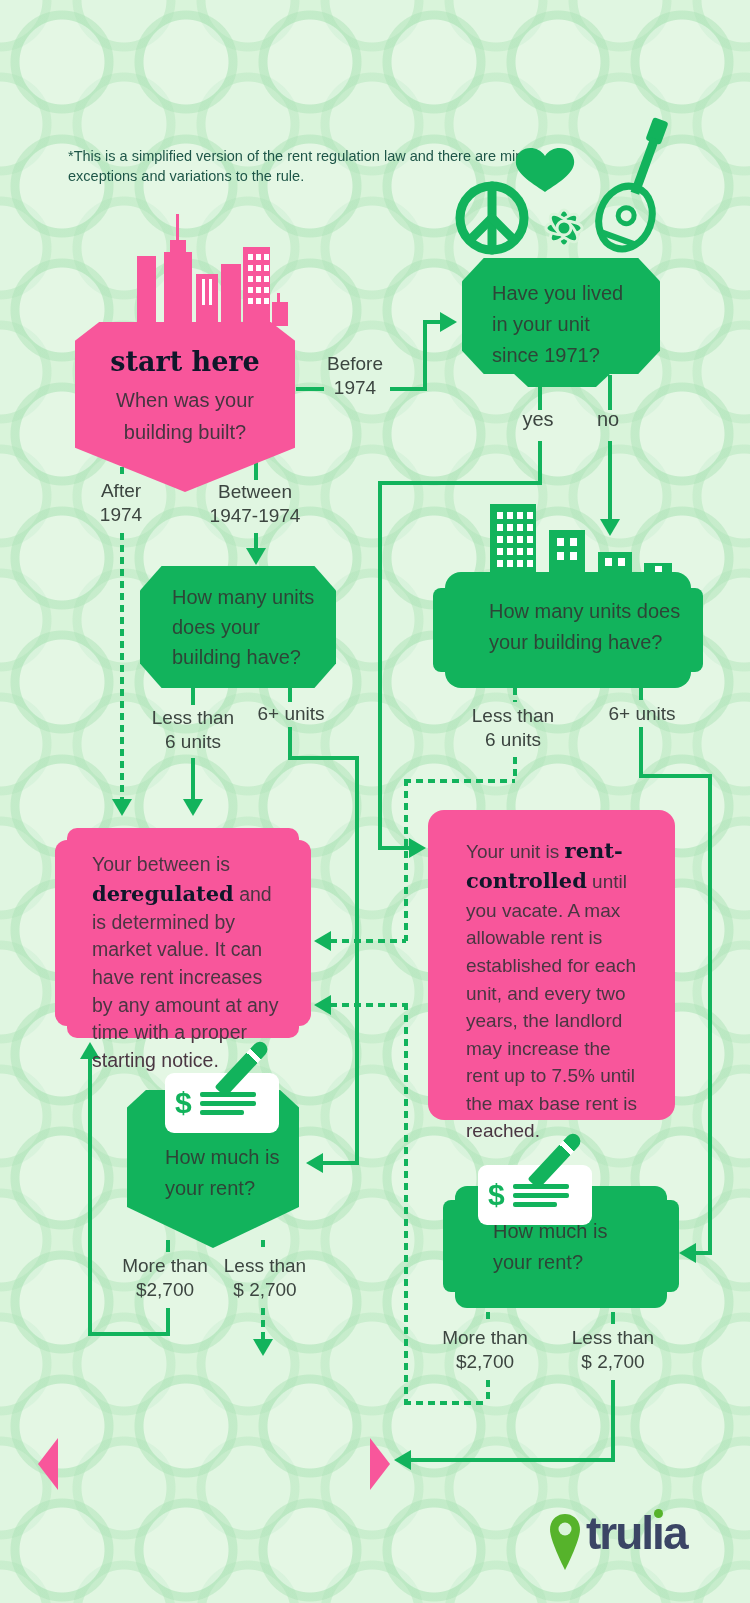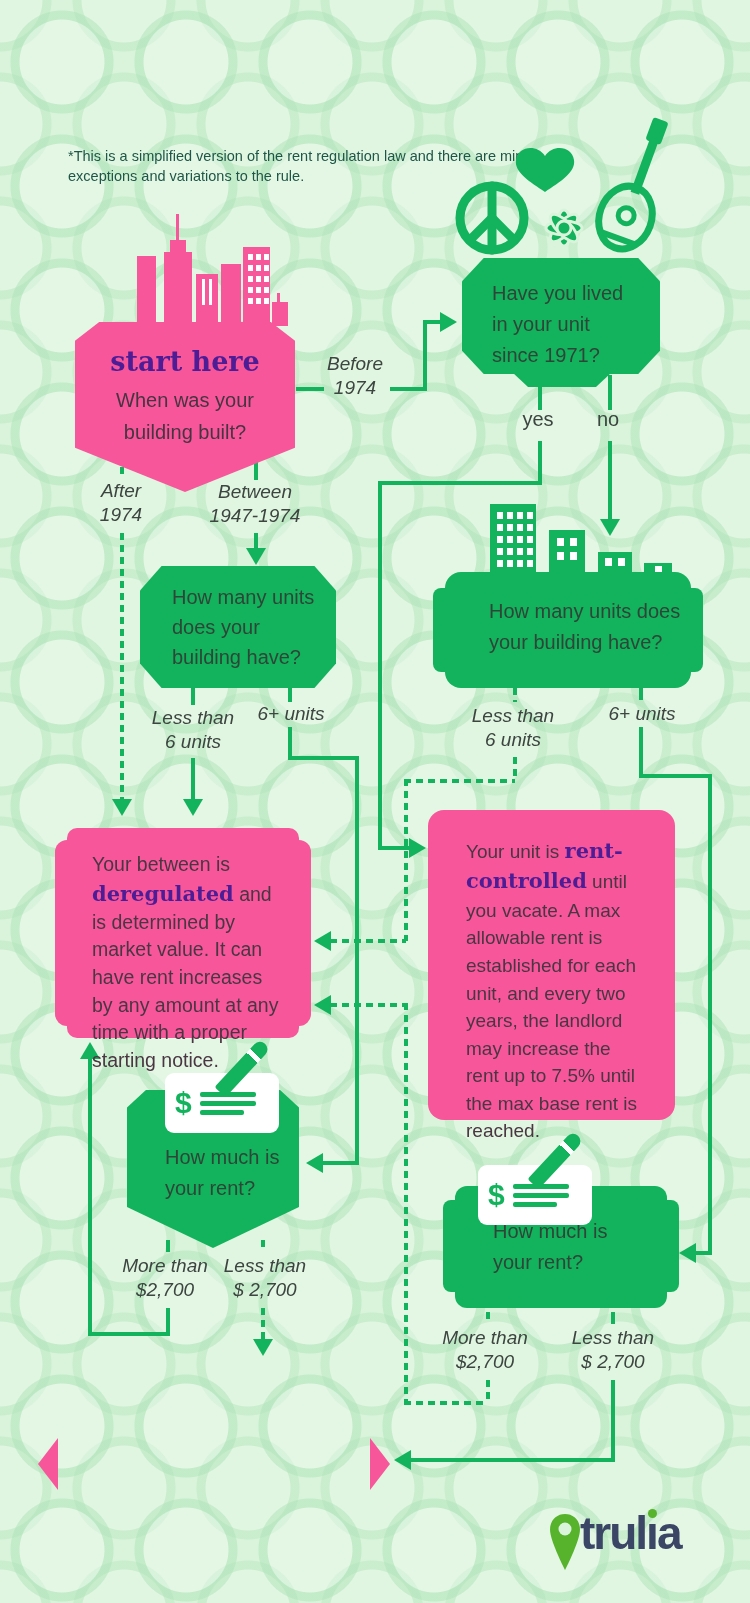--- a/index.html
+++ b/index.html
@@ -17,29 +17,29 @@
   .vl{position:absolute;width:4px;background:var(--g)}
   .hl{position:absolute;height:4px;background:var(--g)}
   .vd{position:absolute;width:4px;background:repeating-linear-gradient(to bottom,var(--g) 0 7px,transparent 7px 12px)}
   .hd{position:absolute;height:4px;background:repeating-linear-gradient(to right,var(--g) 0 7px,transparent 7px 12px)}
   .arr{position:absolute;width:0;height:0}
   .arr-r{border-top:10px solid transparent;border-bottom:10px solid transparent;border-left:17px solid var(--g)}
   .arr-l{border-top:10px solid transparent;border-bottom:10px solid transparent;border-right:17px solid var(--g)}
   .arr-d{border-left:10px solid transparent;border-right:10px solid transparent;border-top:17px solid var(--g)}
   .arr-u{border-left:10px solid transparent;border-right:10px solid transparent;border-bottom:17px solid var(--g)}
   
-  .lbl{position:absolute;font-style:italic;font-size:19px;line-height:1.25;color:#3c4540;text-align:center}
+  .lbl{position:absolute;font-size:19px;line-height:1.25;color:#3c4540;text-align:center}
   .yn{position:absolute;font-size:20px;color:#3c4540;text-align:center}
   
   .oct{position:absolute;background:var(--g);clip-path:polygon(11% 0,89% 0,100% 20%,100% 80%,89% 100%,11% 100%,0 80%,0 20%)}
   .badge{position:absolute;background:var(--p);clip-path:polygon(0 11%,11% 0,89% 0,100% 11%,100% 74%,50% 100%,0 74%)}
   .badge.green{background:var(--g)}
   .qtext{font-size:20px;line-height:1.55;color:#2e4537}
   .ptext{font-size:19.5px;line-height:1.45;color:#4a3642}
-  .serifb{font-family:"DejaVu Serif","Liberation Serif",serif;font-weight:bold;color:#4c1d95}
+  .serifb{font-family:"DejaVu Serif","Liberation Serif",serif;font-weight:bold;color:#0f172a}
   .tower{position:absolute;background:var(--p)}
   .gtower{position:absolute;background:var(--g)}
   .win{position:absolute;background:#fff}
   .check{position:absolute;background:#fff;border-radius:9px;display:flex;align-items:center;padding:0 10px;gap:8px}
   .check .bar{height:5px;background:var(--g);border-radius:2px;margin:4px 0}
   .dollar{color:var(--g);font-weight:bold;font-size:30px}
   .pen{position:absolute;width:15px;height:66px;border-radius:8px 8px 3px 3px;
        background:linear-gradient(to bottom,var(--g) 0 14px,#fff 14px 19px,var(--g) 19px 58px,var(--g) 58px);
        transform:rotate(43deg)}
   .title{font-weight:bold;font-size:45px;line-height:1.22;color:var(--dk);letter-spacing:-.5px}
@@ -265,21 +265,21 @@
       <span class="bar" style="display:block;width:56px"></span>
       <span class="bar" style="display:block;width:56px"></span>
       <span class="bar" style="display:block;width:44px"></span>
     </span>
   </div>
   <div class="pen" style="left:548px;top:1127px"></div>
 
   <div class="abs" style="left:38px;top:1438px;width:0;height:0;border-top:26px solid transparent;border-bottom:26px solid transparent;border-right:20px solid var(--p)"></div>
   <div class="abs" style="left:370px;top:1438px;width:0;height:0;border-top:26px solid transparent;border-bottom:26px solid transparent;border-left:20px solid var(--p)"></div>
 
-  <div class="abs" style="left:550px;top:1510px;display:flex;align-items:flex-start;">
+  <div class="abs" style="left:550px;top:1510px;display:flex;align-items:flex-start;gap:6px">
     <svg width="30" height="56" viewBox="0 0 30 56" style="margin-top:4px">
       <path fill="#56b32b" d="M15 0 C6.5 0 0 6.5 0 15.5 C0 27 15 56 15 56 C15 56 30 27 30 15.5 C30 6.5 23.5 0 15 0 Z"></path>
       <circle cx="15" cy="15" r="6.5" fill="#d9f4da"></circle>
     </svg>
     <div class="logo-word"><span>trul</span><span style="position:relative;display:inline-block"><span>ı</span><span class="idot"></span></span><span>a</span></div>
   </div>
 
 </div>
 
 </body></html>

